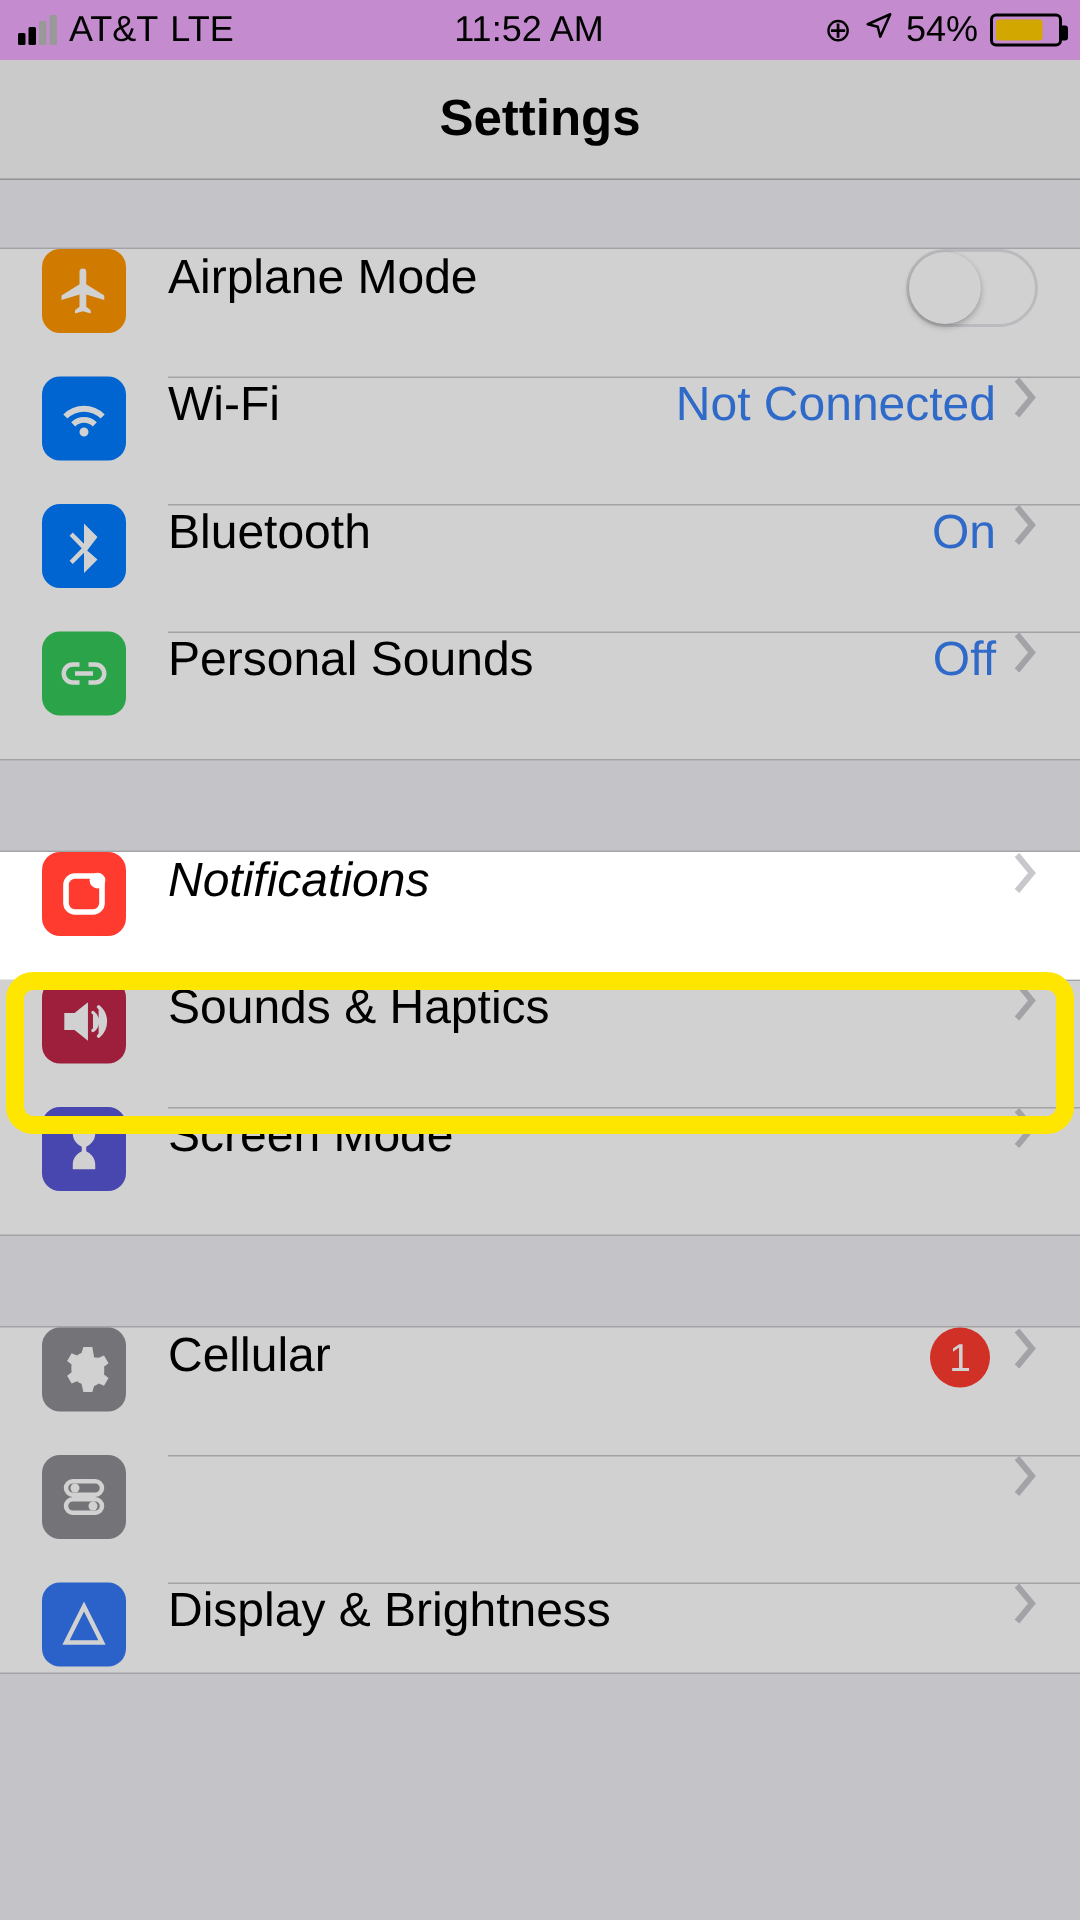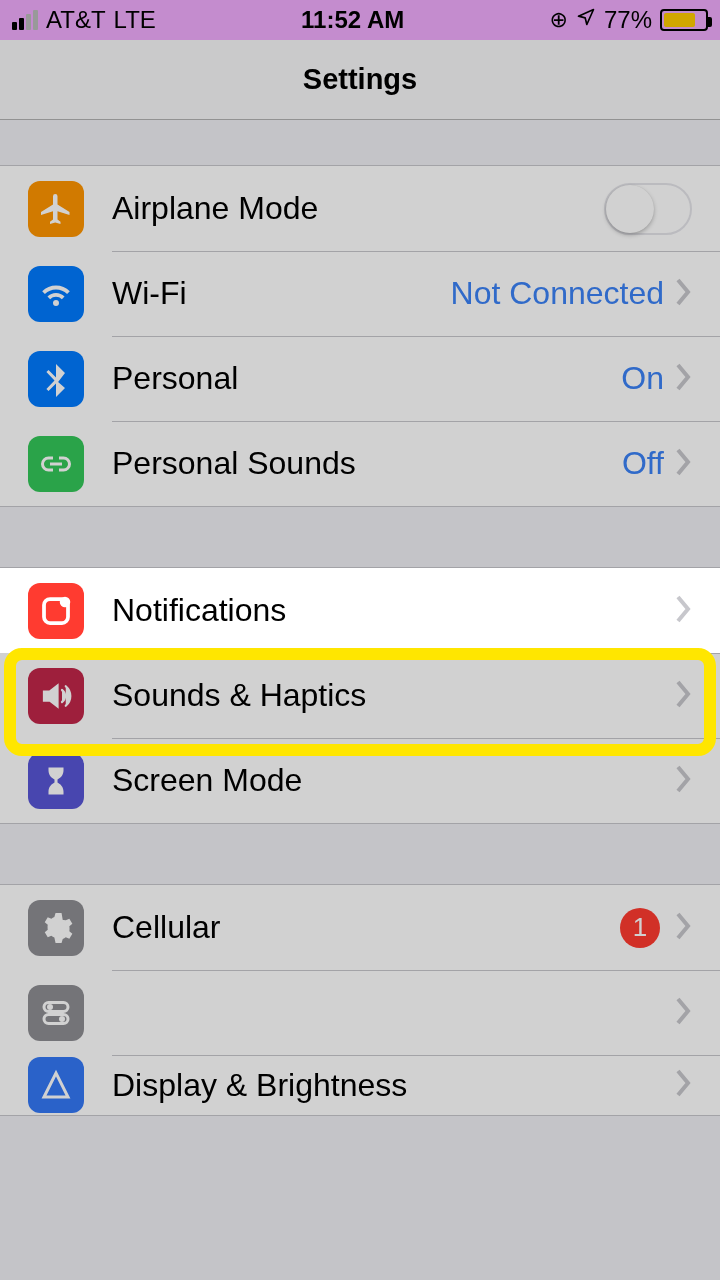--- a/index.html
+++ b/index.html
@@ -21,50 +21,50 @@
     font-size: 24px;
     font-weight: 400;
     background: #f0abfc;
     color: #000;
   }
   .status-left, .status-right { display: flex; align-items: center; gap: 8px; }
   .signal-bars { display: flex; align-items: flex-end; gap: 2px; }
   .signal-bars span { width: 5px; background: #bbb; border-radius: 1px; }
   .signal-bars span.on { background: #000; }
   .carrier { font-size: 24px; letter-spacing: 0; }
-  .time { font-weight: 700; }
+  .time { font-weight: 400; }
   .lock-glyph, .nav-glyph { font-size: 22px; }
   .battery {
     width: 48px; height: 22px; border: 2px solid #000; border-radius: 4px;
     position: relative; display: flex; align-items: center; padding: 2px;
   }
   .battery::after {
     content: ""; position: absolute; right: -6px; top: 6px;
     width: 4px; height: 10px; background: #000; border-radius: 0 2px 2px 0;
   }
   .battery-fill { height: 100%; width: 77%; background: #ffcc00; border-radius: 2px; }
 
   
   .nav-bar {
     height: 80px;
     display: flex; align-items: center; justify-content: center;
     background: #f7f7f8;
     border-bottom: 1px solid #b2b2b2;
   }
-  .nav-title { font-size: 29px; font-weight: 700; }
+  .nav-title { font-size: 34px; font-weight: 700; }
 
   
   .table-group-gap { height: 45px; }
   .table-group {
     background: #fff;
     border-top: 1px solid #c7c7cc;
     border-bottom: 1px solid #c7c7cc;
   }
   .cell {
-    display: flex; align-items: center;
+    display: flex; 
     min-height: 85px;
     padding: 0 28px 0 28px;
     position: relative;
   }
   .cell + .cell::before {
     content: "";
     position: absolute;
     top: 0; left: 112px; right: 0;
     height: 1px;
     background: #c7c7cc;
@@ -119,21 +119,21 @@
   }
 
   
   .dim-overlay {
     position: absolute; inset: 0;
     background: rgba(0,0,0,.18);
     pointer-events: none;
     z-index: 40;
   }
   
-  .no-dim { position: relative; z-index: 45; background: #fff; }
+  .no-dim { position: relative; z-index: 45; background: #fff; font-style: italic; }
 </style>
 </head>
 <body>
 
 <div class="status-bar">
   <div class="status-left">
     <div class="signal-bars">
       <span class="on" style="height:8px"></span>
       <span class="on" style="height:12px"></span>
       <span style="height:16px"></span>
@@ -143,21 +143,21 @@
     <span class="carrier">LTE</span>
   </div>
   <div class="time">11:52 AM</div>
   <div class="status-right">
     <span class="lock-glyph">⊕</span>
     <span class="nav-glyph">
       <svg width="20" height="20" viewBox="0 0 24 24">
           <path d="M3 11 L21 3 L13 21 L11 13 Z" fill="none" stroke="#000" stroke-width="2" stroke-linejoin="round"></path>
         </svg>
     </span>
-    <span>77%</span>
+    <span>54%</span>
     <div class="battery">
         <div class="battery-fill"></div>
       </div>
   </div>
 </div>
 
 <div class="nav-bar">
   <div class="nav-title">Settings</div>
 </div>
 
@@ -191,21 +191,21 @@
           <polyline points="2,2 12,14 2,26"></polyline>
         </svg></span>
   </div>
 
   <div class="cell">
     <div class="cell-icon bg-blue">
       <svg viewBox="0 0 24 24">
           <path d="M12 2v9L7 6l-1.4 1.4L11 13l-5.4 5.6L7 20l5-5v9l6-6-4.6-4L18 8z" fill="#fff"></path>
         </svg>
     </div>
-    <span class="cell-label">Personal</span>
+    <span class="cell-label">Bluetooth</span>
     <span class="cell-spacer"></span>
     <span class="cell-detail">On</span>
     <span class="chevron"><svg viewBox="0 0 16 28">
           <polyline points="2,2 12,14 2,26"></polyline>
         </svg></span>
   </div>
 
 
   <div class="cell">
     <div class="cell-icon bg-green">

